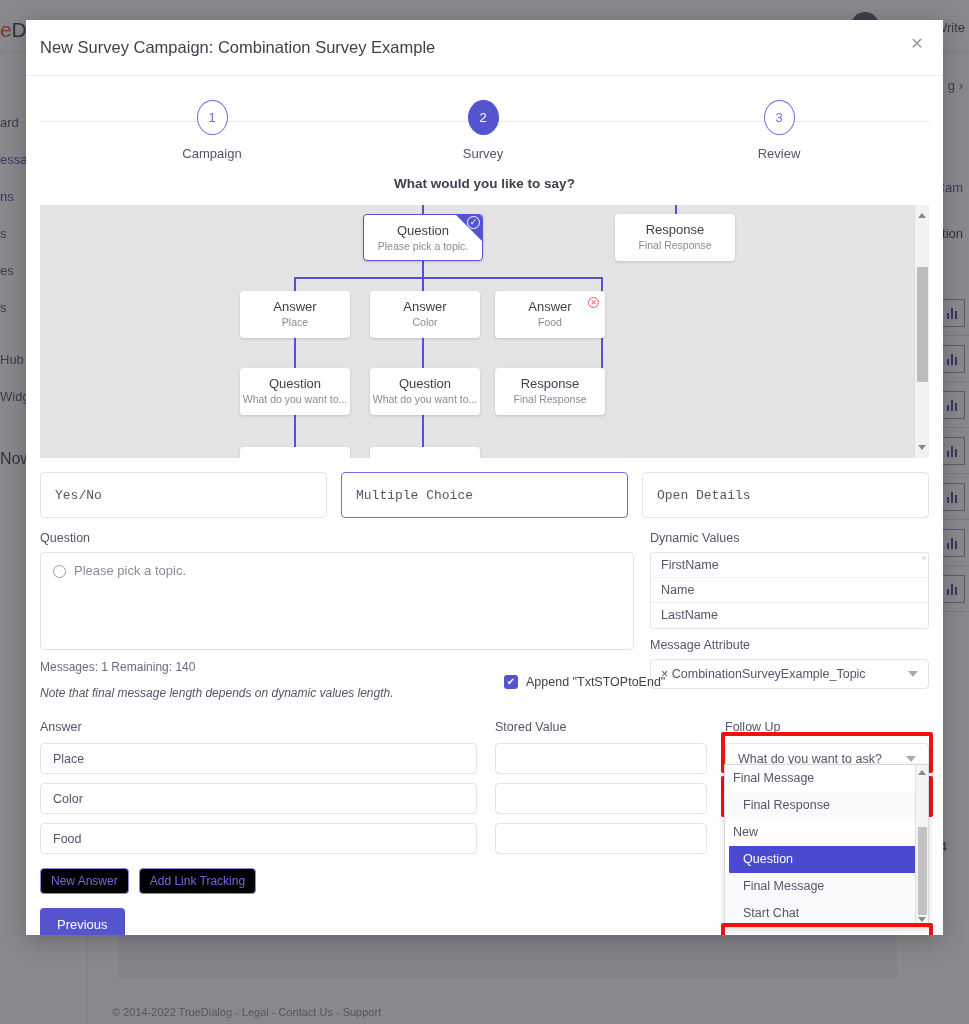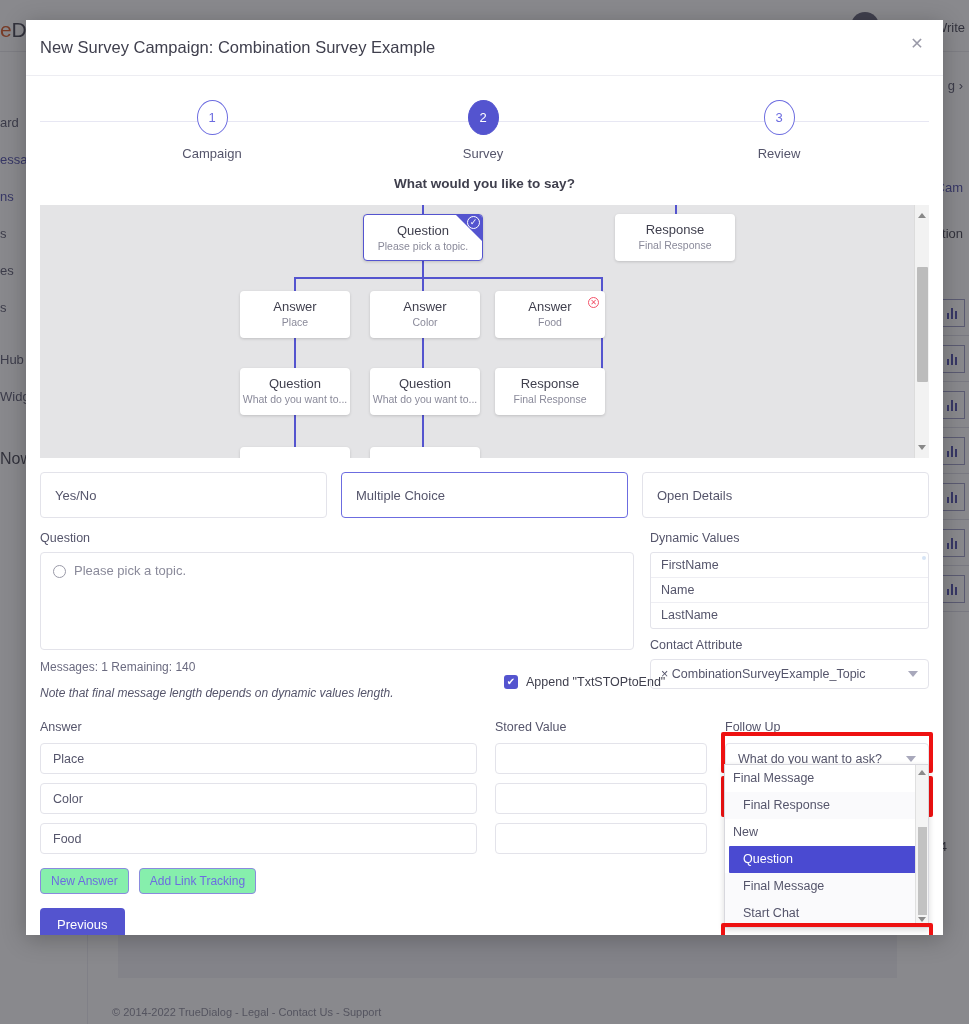--- a/index.html
+++ b/index.html
@@ -184,21 +184,21 @@
   .del-badge {
     position: absolute; right: 6px; top: 6px;
     width: 11px; height: 11px; border-radius: 50%;
     border: 1.2px solid #f3536a; color: #f3536a;
     font-size: 8px; line-height: 9px; text-align: center;
   }
   .edge { position: absolute; background: #5454cf; }
 
   
   .type-tabs {
-    display: flex; gap: 14px; margin: 14px 14px 0 14px;
+    display: flex; gap: 14px; margin: 14px 14px 0 14px; font-family: Liberation Mono, monospace;
   }
   .type-tab {
     flex: 1; height: 46px; border: 1px solid #e3e3ea; border-radius: 4px;
     display: flex; align-items: center; padding-left: 14px;
     font-size: 13px; color: #55556b; background: #fff; cursor: pointer;
   }
   .type-tab.active { border: 1.5px solid #6c6ce0; }
 
   
   .form-cols { display: flex; margin: 13px 14px 0 14px; gap: 16px; }
@@ -292,21 +292,21 @@
     position: absolute; left: 2px; width: 9px; top: 62px; height: 88px;
     background: #c2c2c2;
   }
   .dda { position:absolute; left:2px; width:0;height:0;border-left:4px solid transparent;border-right:4px solid transparent; }
   .dda.up { top:5px; border-bottom:5px solid #8a8a8a; }
   .dda.dn { bottom:5px; border-top:5px solid #8a8a8a; }
 
   
   .btn-row { margin: 14px 14px 0 14px; display: flex; gap: 10px; }
   .btn-outline {
-    border: 1px solid #8a8ade; color: #6c6ce0; background: #86efac;
+    border: 1px solid #8a8ade; color: #6c6ce0; background: #000000;
     border-radius: 4px; font-size: 12px; padding: 5px 10px; cursor: pointer;
     font-family: "Liberation Sans", sans-serif;
   }
   .btn-primary {
     background: #5454cf; color: #fff; border: none; border-radius: 4px;
     font-size: 13px; padding: 9px 17px; margin: 14px 0 0 14px; cursor: pointer;
     font-family: "Liberation Sans", sans-serif;
   }
 </style>
 </head>
@@ -535,21 +535,21 @@
     </div>
 
     <div class="col-right">
       <div class="fld-label">Dynamic Values</div>
       <div class="dyn-list">
         <div class="dyn-scroll"></div>
         <div class="dyn-item">FirstName</div>
         <div class="dyn-item">Name</div>
         <div class="dyn-item">LastName</div>
       </div>
-      <div class="fld-label" style="margin-top:9px">Contact Attribute</div>
+      <div class="fld-label" style="margin-top:9px">Message Attribute</div>
       <div class="select-box">
         <span>× CombinationSurveyExample_Topic</span>
         <span class="caret-dn"></span>
       </div>
     </div>
   </div>
 
   <div class="append-row">
     <span class="cbox">✔</span>
     <span class="append-lbl">Append "TxtSTOPtoEnd"</span>

